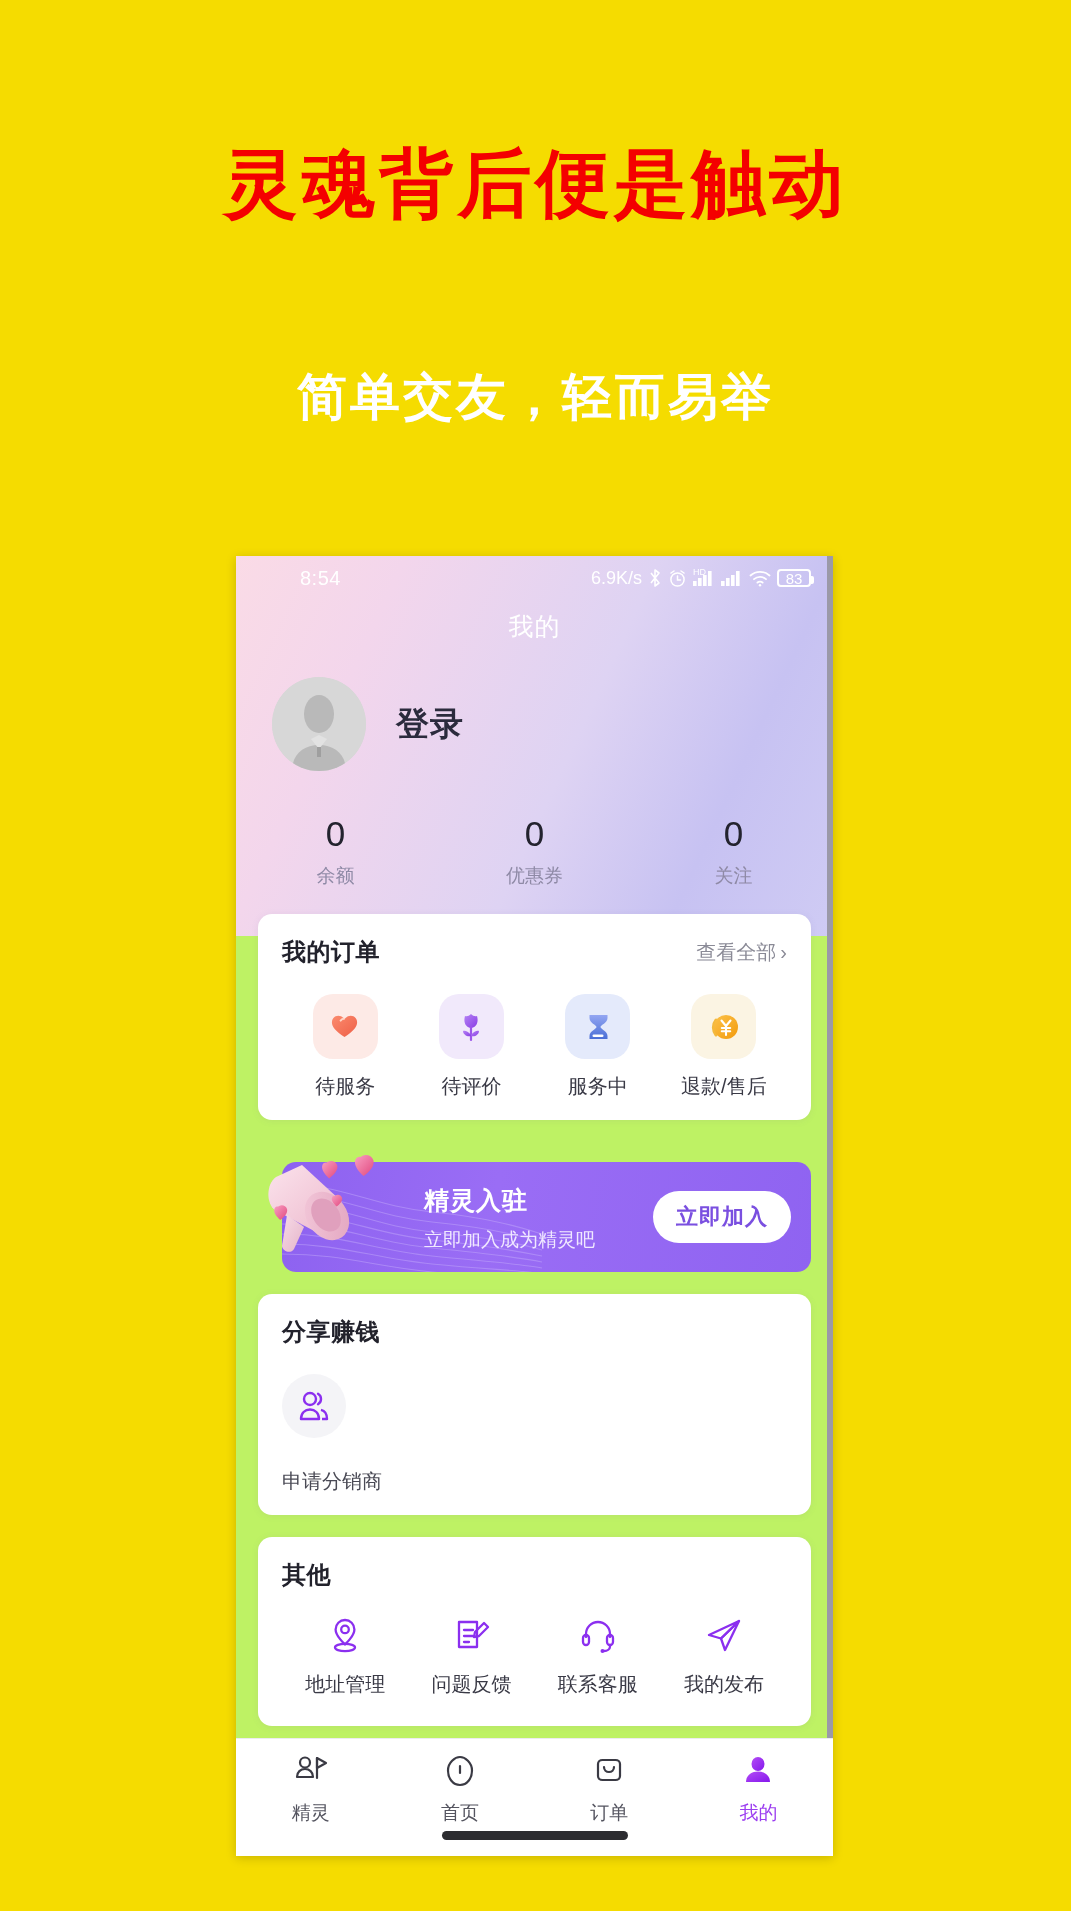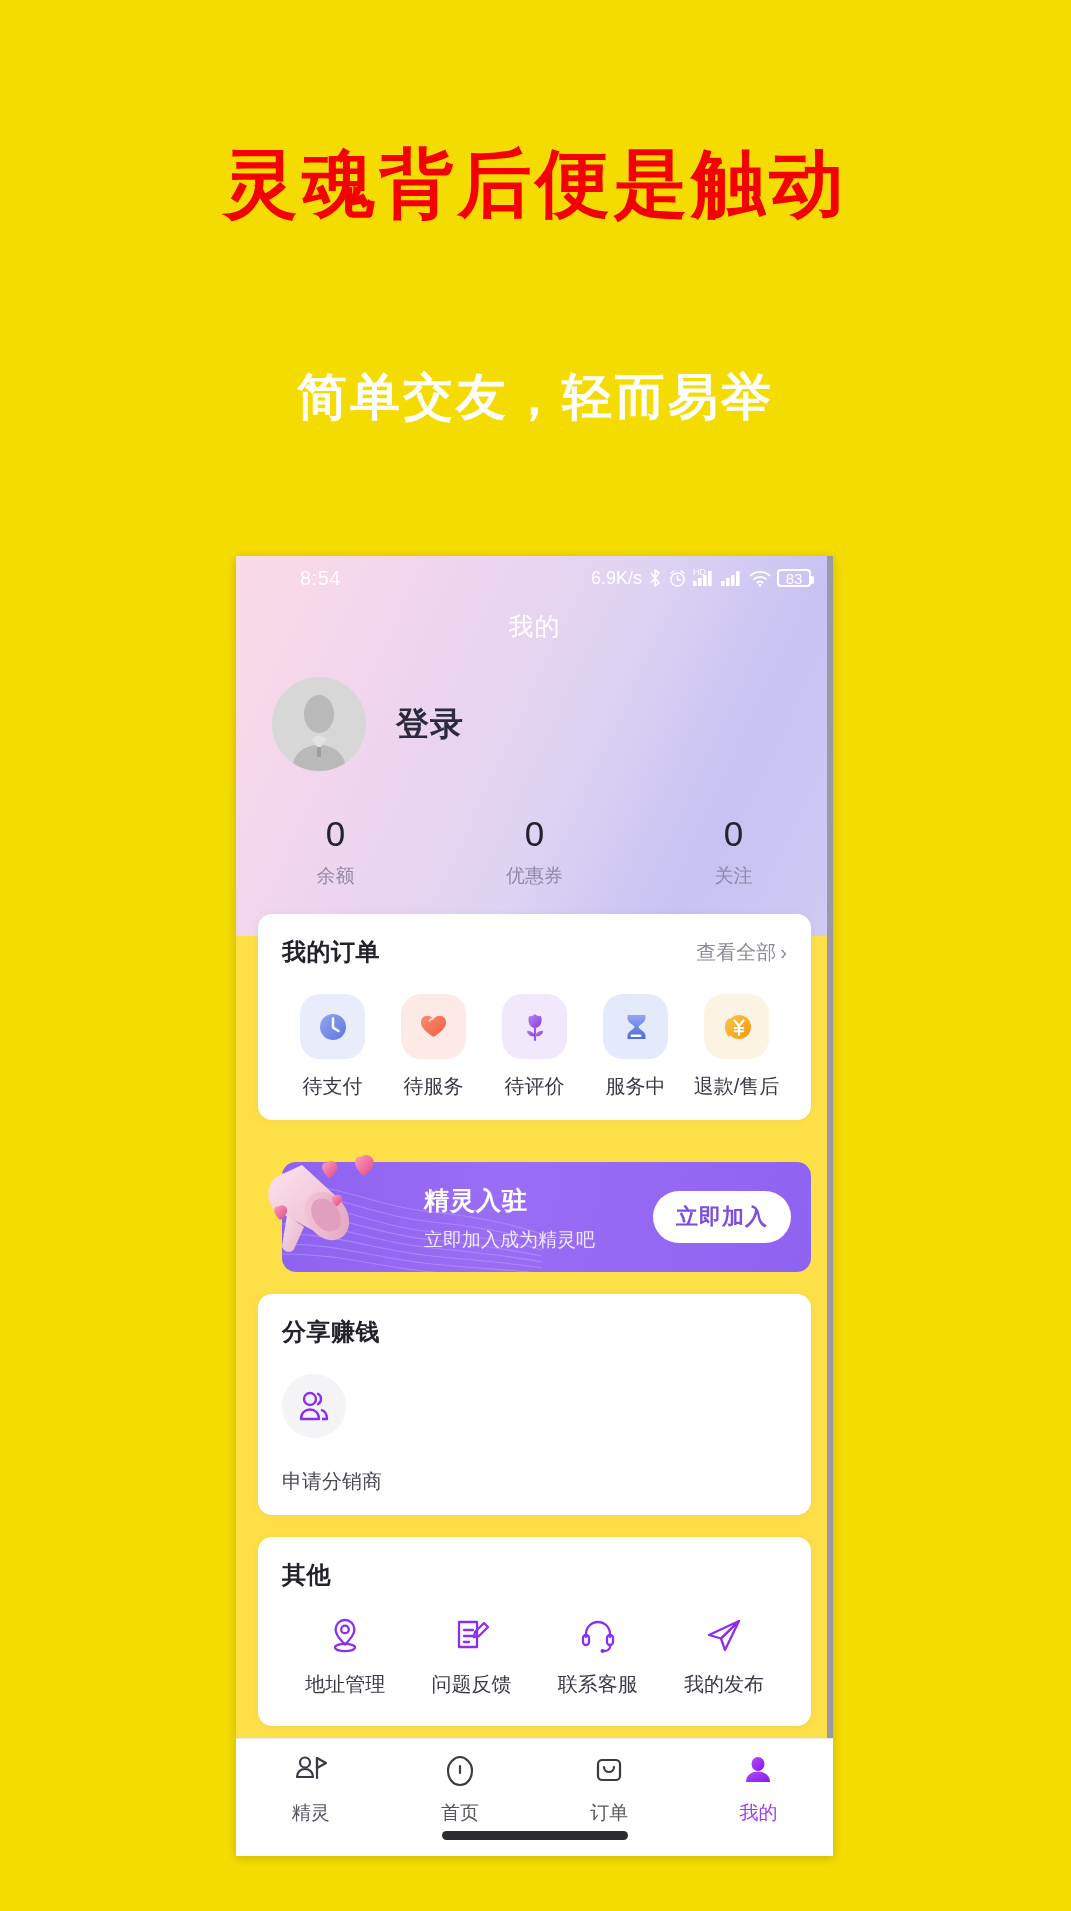--- a/index.html
+++ b/index.html
@@ -25,21 +25,21 @@
     font-size:50px; font-weight:bold; color:#ffffff;
     letter-spacing:3px; line-height:1;
     font-family:"DejaVu Sans","Liberation Sans",sans-serif;
   }
 
   
   .phone {
     position:absolute;
     left:236px; top:556px;
     width:597px; height:1300px;
-    background:#fde047;
+    background:#bef264;
     overflow:hidden;
     box-shadow:0 2px 10px rgba(0,0,0,.18);
   }
   .phone-scroll {
     position:absolute; inset:0;
     overflow:hidden;
   }
   .scrollbar-track {
     position:absolute; right:0; top:0; width:6px; height:1240px;
     background:#9b99a8;
@@ -246,35 +246,20 @@
         <div class="card-head">
           <div class="card-title">我的订单</div>
           <div class="see-all">
             <span>查看全部</span>
             <span class="chev">›</span>
           </div>
         </div>
 
         <div class="order-row">
 
-          <div class="order-item">
-            <div class="order-ico" style="background:#e8ecfb;">
-              <svg width="38" height="38" viewBox="0 0 38 38">
-                <defs>
-                    <linearGradient id="gClock" x1="0" y1="0" x2="1" y2="1">
-                  <stop offset="0" stop-color="#93a6f2"></stop>
-                      <stop offset="1" stop-color="#5d78e0"></stop>
-                    </linearGradient>
-                  </defs>
-                <circle cx="19" cy="19" r="13" fill="url(#gClock)"></circle>
-                <path d="M19 10.5v9l5.5 3.5" fill="none" stroke="#fff" stroke-width="2.4" stroke-linecap="round"></path>
-              </svg>
-            </div>
-            <div class="order-lbl">待支付</div>
-          </div>
 
           <div class="order-item">
             <div class="order-ico" style="background:#fdeae6;">
               <svg width="38" height="38" viewBox="0 0 38 38">
                 <defs>
                     <linearGradient id="gHeart" x1="0" y1="0" x2="1" y2="1">
                   <stop offset="0" stop-color="#fb8b6e"></stop>
                       <stop offset="1" stop-color="#ee5f47"></stop>
                     </linearGradient>
                   </defs>

